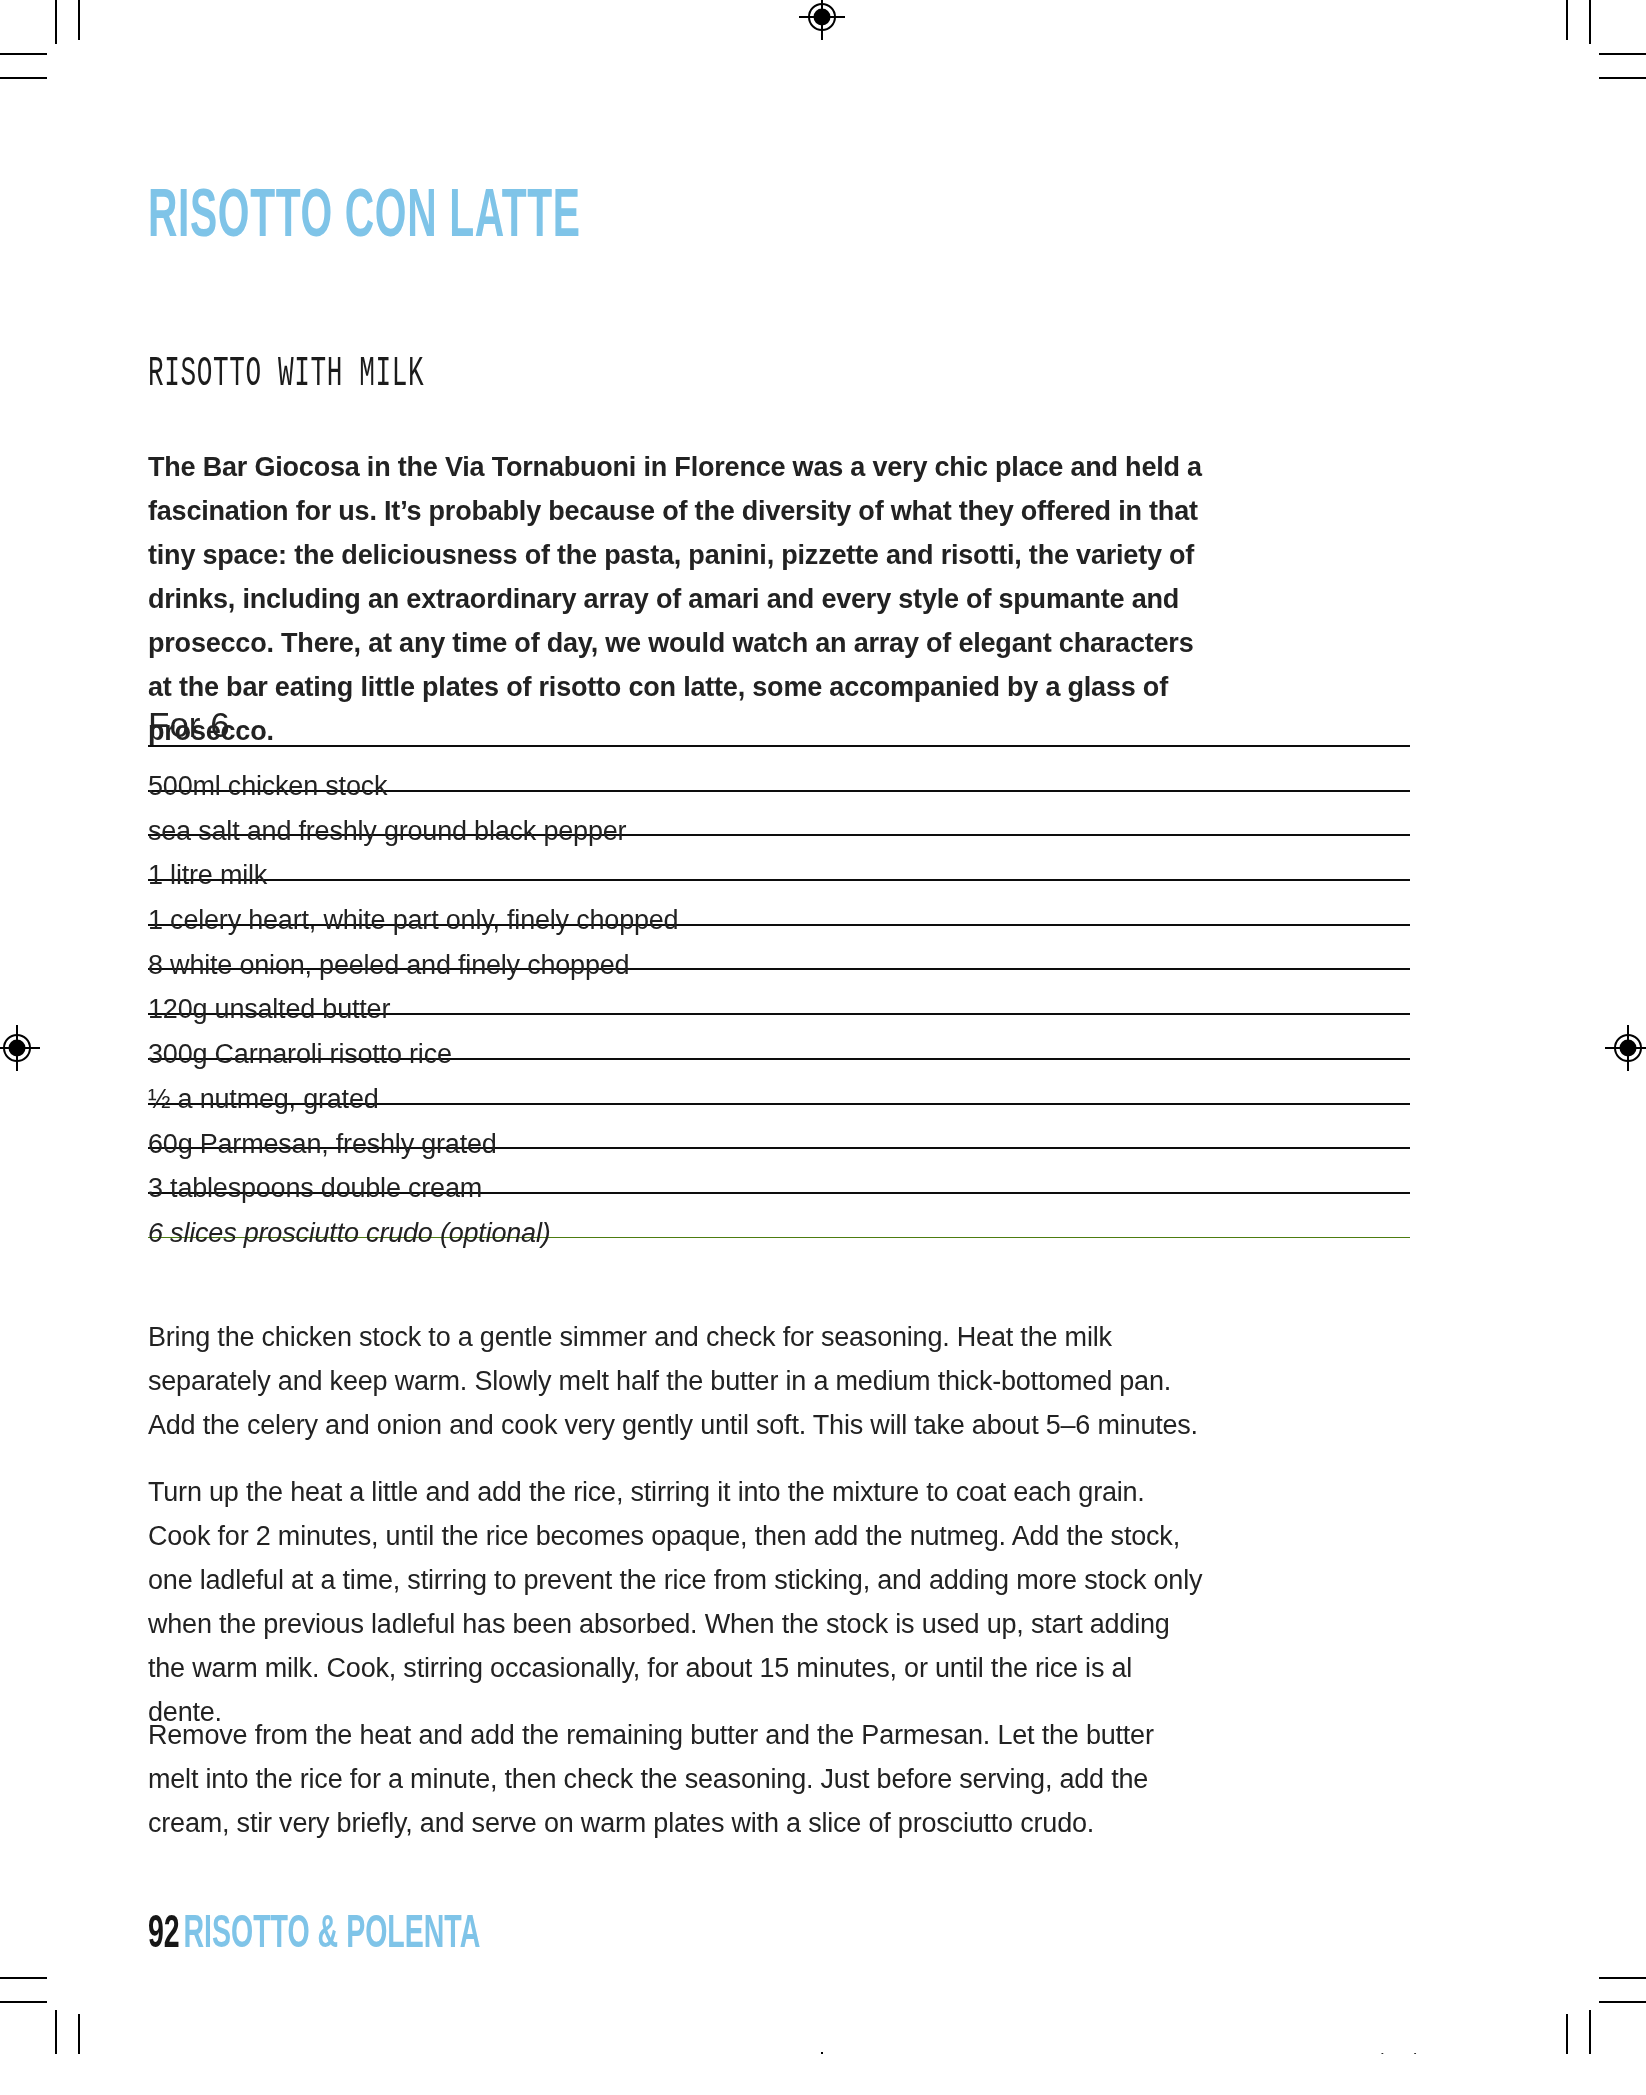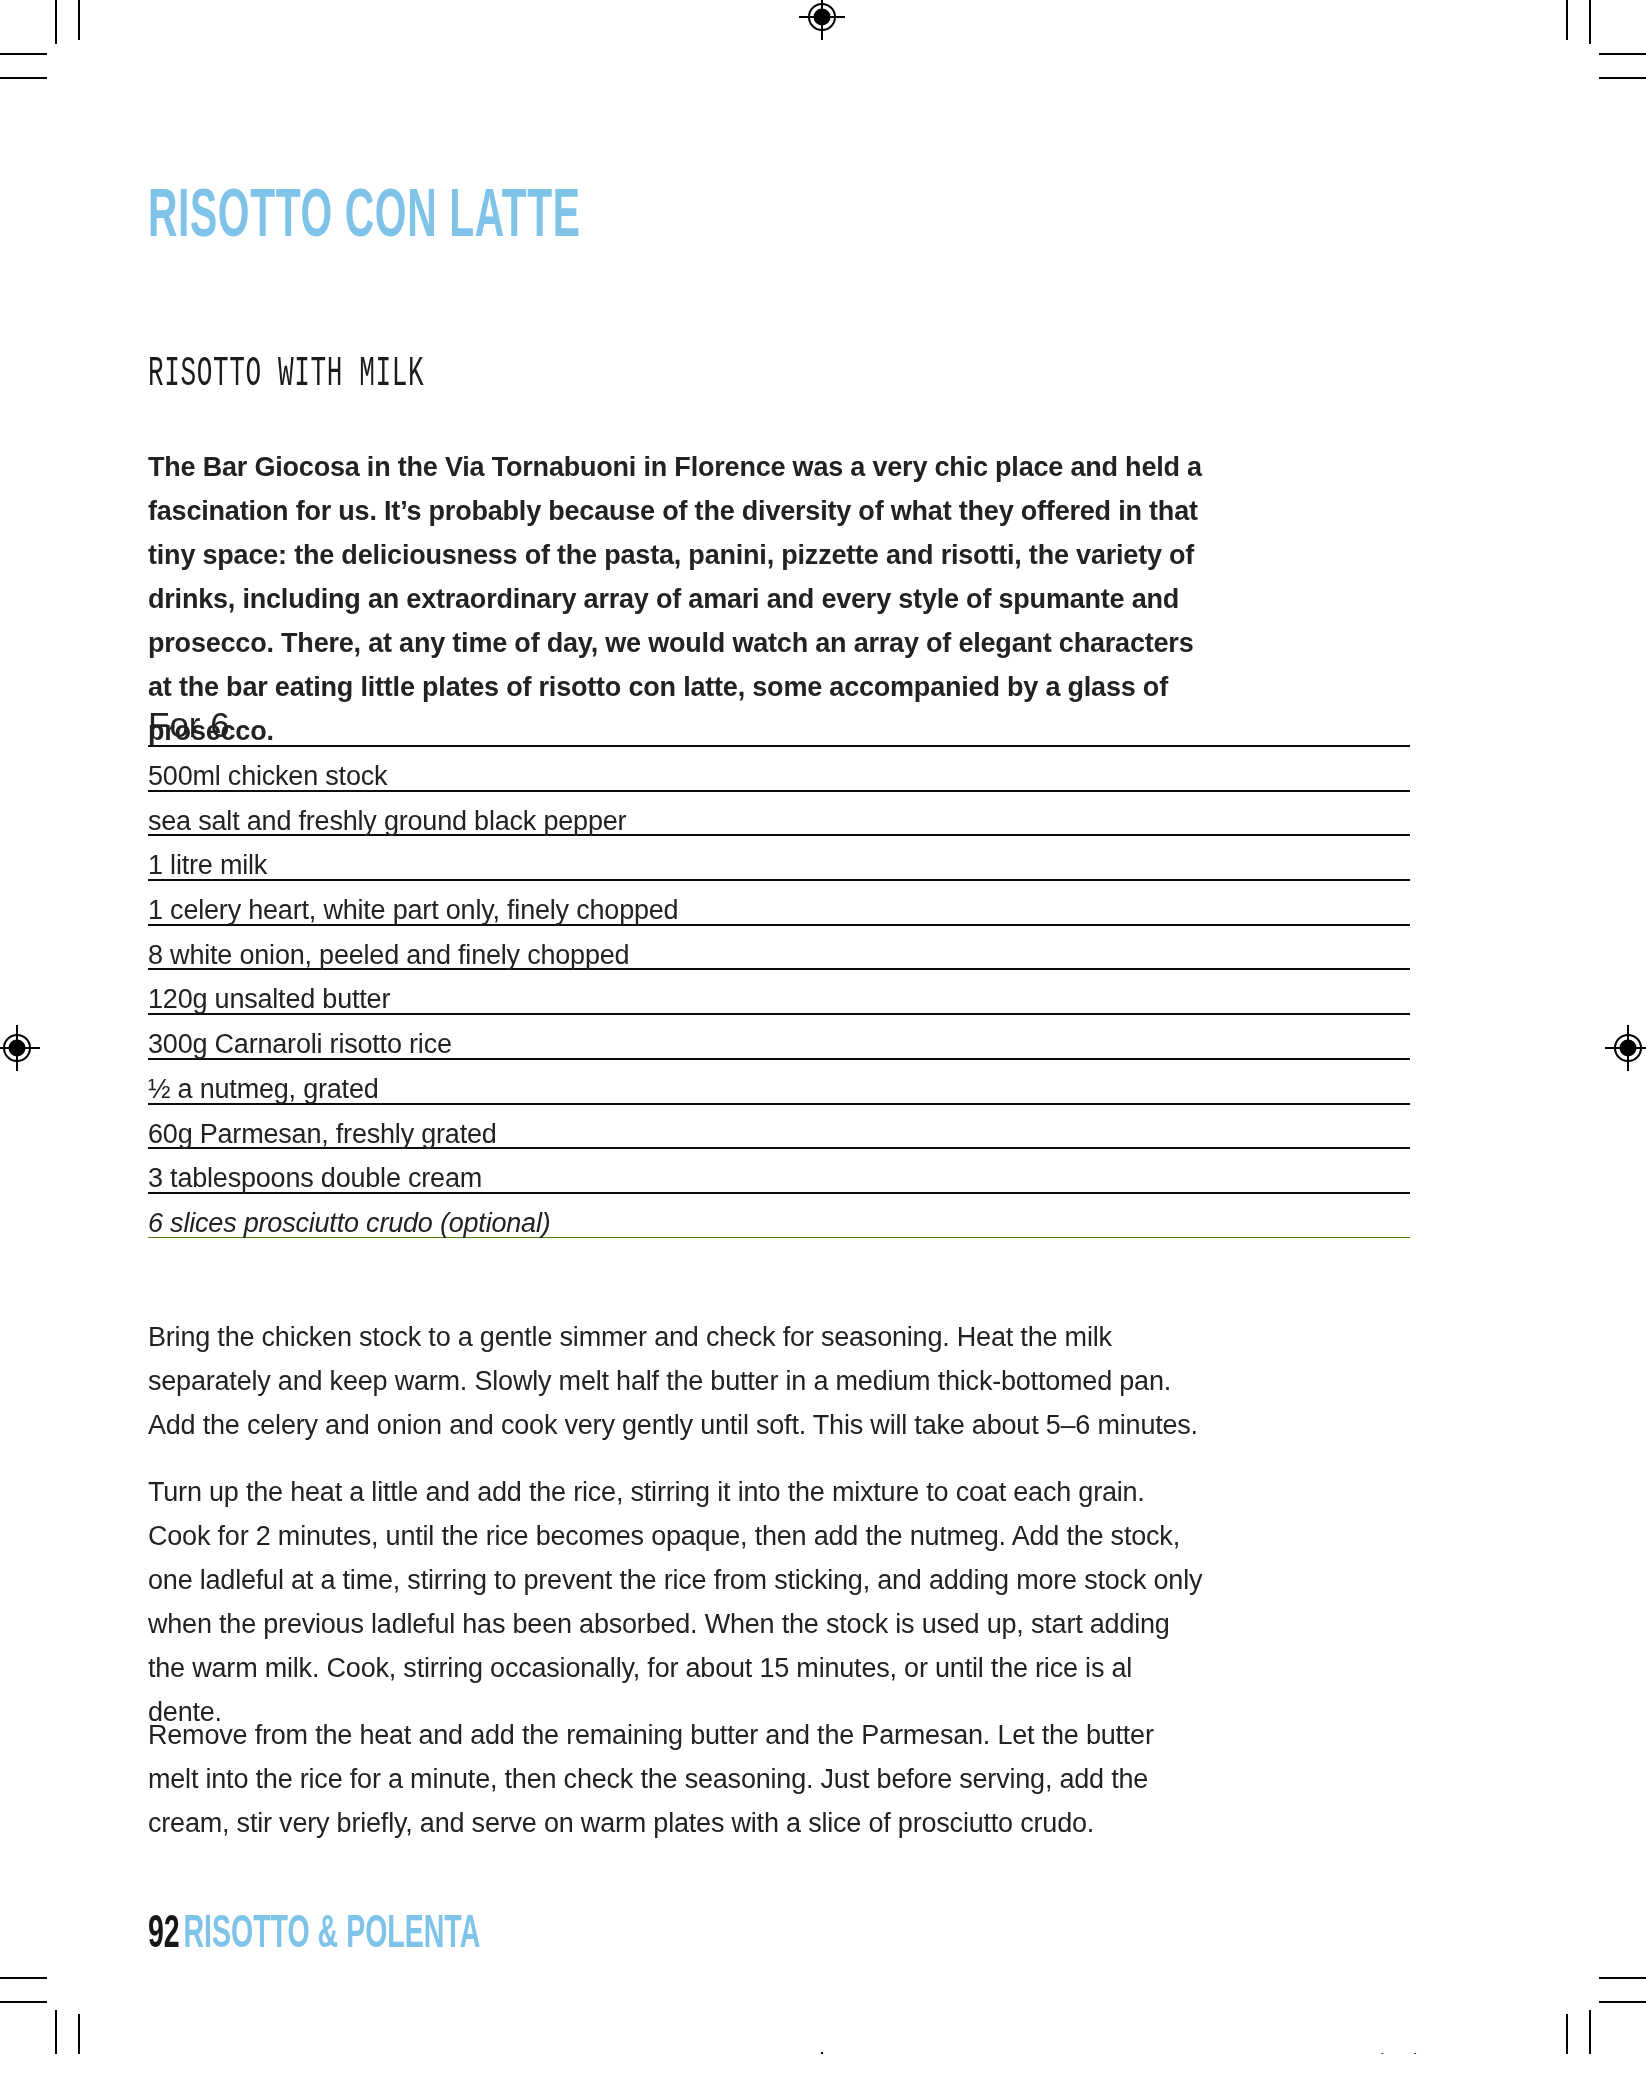--- a/index.html
+++ b/index.html
@@ -43,21 +43,21 @@
   }
   #ingredients{
     position:absolute;left:148px;top:745px;width:1262px;
   }
   .ing-row{
     height:42.7px;
     border-top:2px solid #0d0d0d;
     font-size:27px;letter-spacing:-0.2px;color:#222222;
     padding-top:0;
   }
-  .ing-row span{display:inline-block;padding-top:14px;}
+  .ing-row span{display:inline-block;padding-top:24px;}
   .ing-row:last-child{border-bottom:1px solid #4d7c0f;font-style:italic;}
   #method-1{top:1288px;}
   #method-2{top:1443px;}
   #method-3{top:1686px;}
   #footer{
     position:absolute;left:148px;top:1908px;
     font-size:46px;font-weight:700;line-height:1;
   }
   #footer .num{color:#161616;}
   #footer .sect{color:#7fc4e8;margin-left:6px;}

